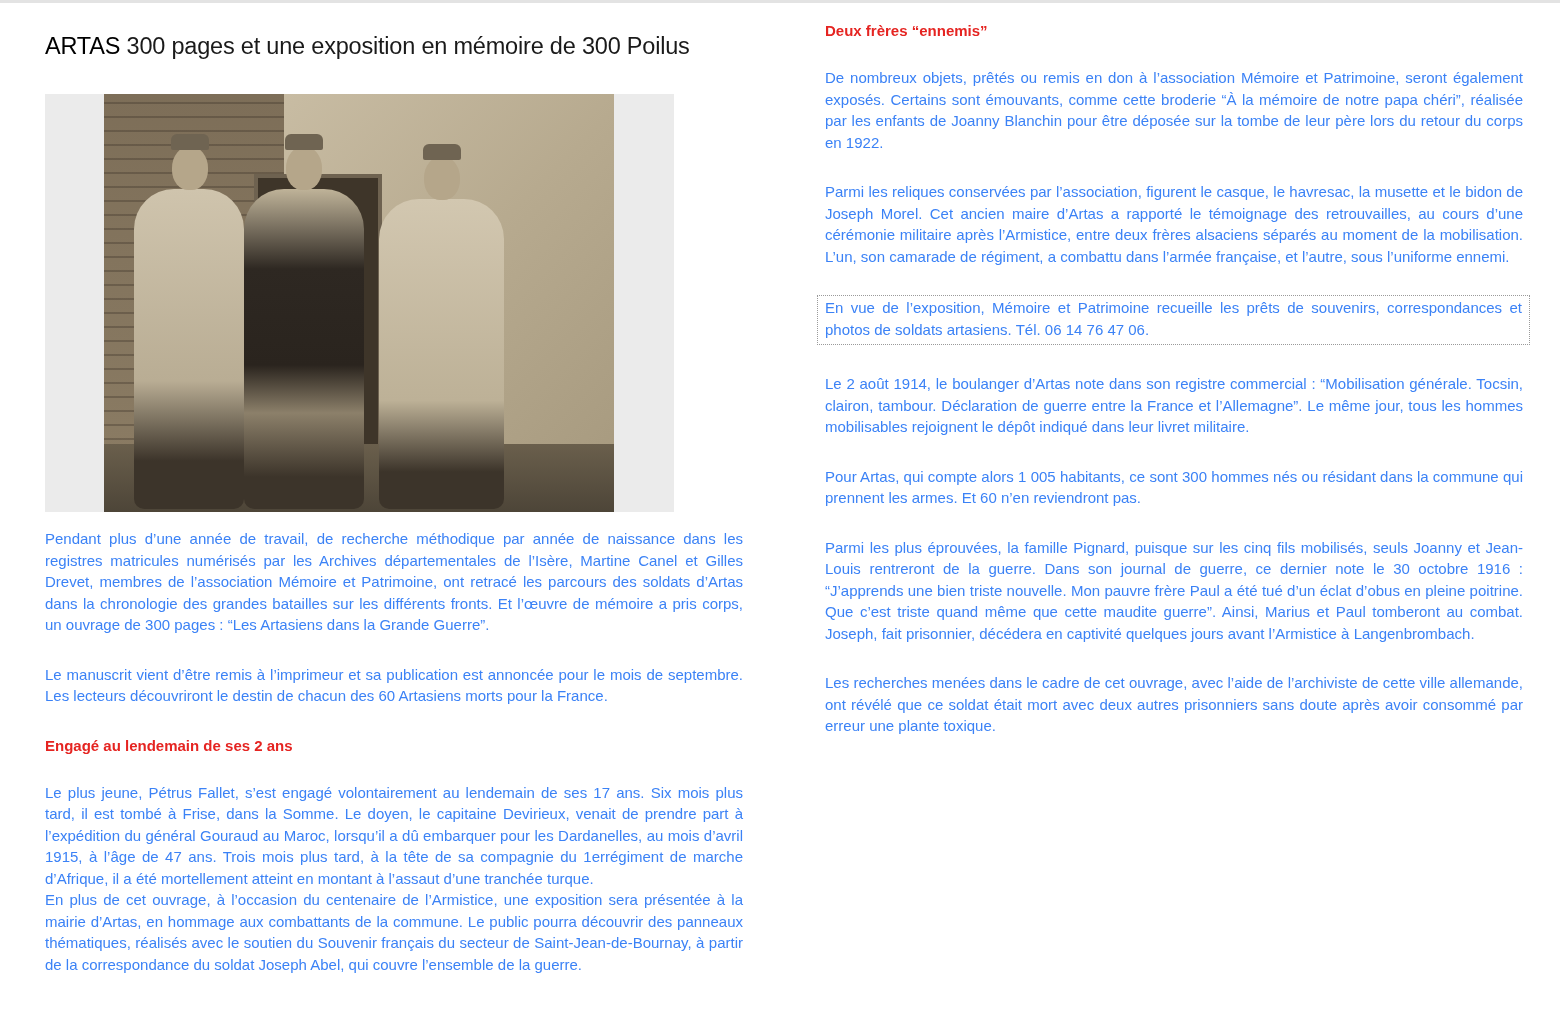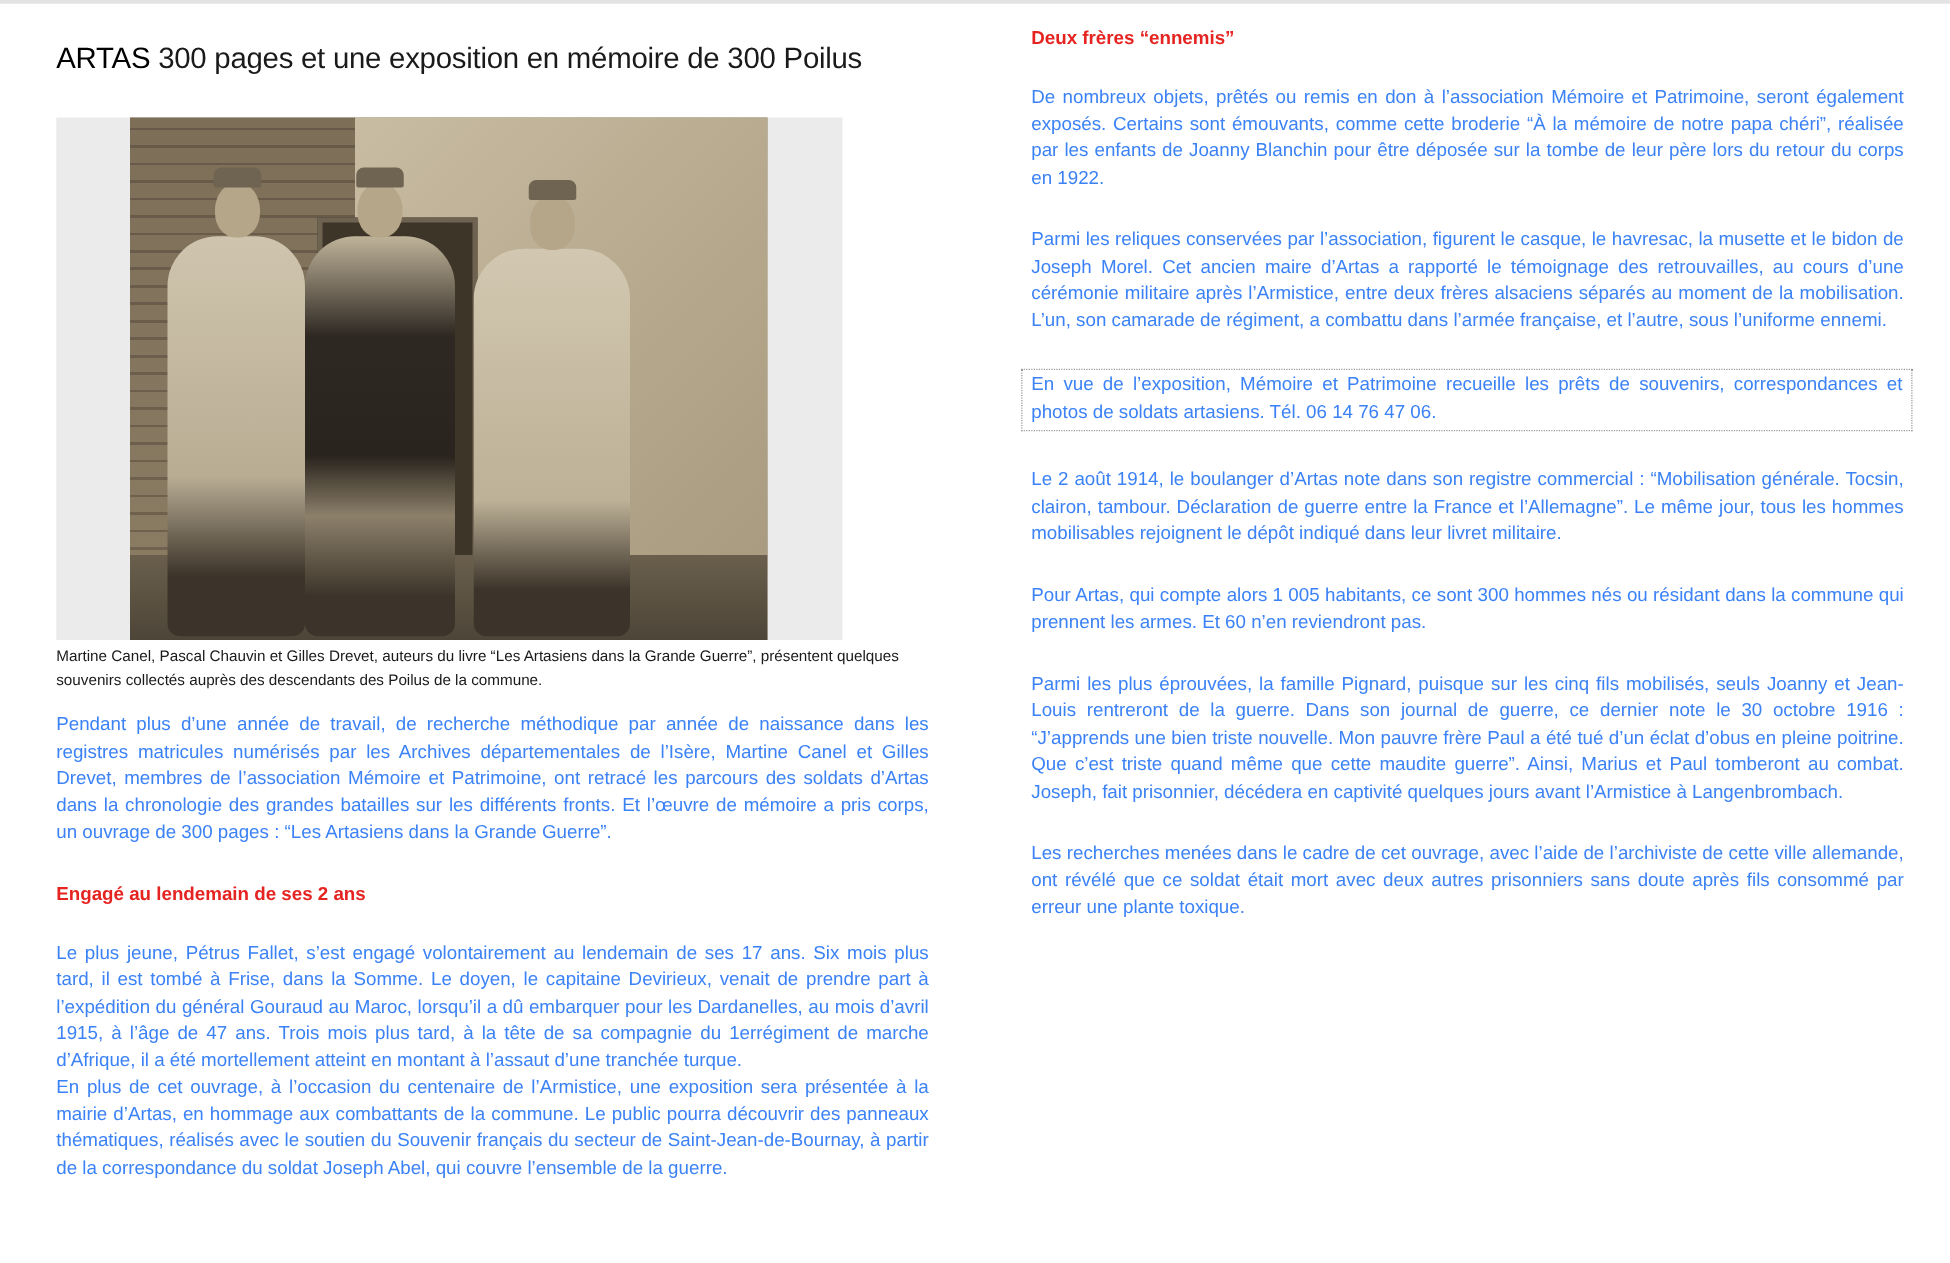--- a/index.html
+++ b/index.html
@@ -151,37 +151,37 @@
       <div class="soldier s3"></div>
       <div class="head" style="left:68px;top:52px;"></div>
       <div class="cap" style="left:67px;top:40px;"></div>
       <div class="head" style="left:182px;top:52px;"></div>
       <div class="cap" style="left:181px;top:40px;"></div>
       <div class="head" style="left:320px;top:62px;"></div>
       <div class="cap" style="left:319px;top:50px;"></div>
     </div>
   </div>
 
-  <div class="caption">Martine Canel, Pascal Chauvin et Gilles Drevet, auteurs du livre “Les Artasiens dans la Grande Guerre”, présentent quelques souvenirs collectés auprès des descendants des Poilus de la commune.</div>
 
   <p class="body gap-after-caption">Pendant plus d’une année de travail, de recherche méthodique par année de naissance dans les registres matricules numérisés par les Archives départementales de l’Isère, Martine Canel et Gilles Drevet, membres de l’association Mémoire et Patrimoine, ont retracé les parcours des soldats d’Artas dans la chronologie des grandes batailles sur les différents fronts. Et l’œuvre de mémoire a pris corps, un ouvrage de 300 pages : “Les Artasiens dans la Grande Guerre”.</p>
+  <p class="body gap">Le manuscrit vient d’être remis à l’imprimeur et sa publication est annoncée pour le mois de septembre. Les lecteurs découvriront le destin de chacun des 60 Artasiens morts pour la France.</p>
 
   <h2 class="subhead gap-head">Engagé au lendemain de ses 2 ans</h2>
 
   <p class="body gap-small">Le plus jeune, Pétrus Fallet, s’est engagé volontairement au lendemain de ses 17 ans. Six mois plus tard, il est tombé à Frise, dans la Somme. Le doyen, le capitaine Devirieux, venait de prendre part à l’expédition du général Gouraud au Maroc, lorsqu’il a dû embarquer pour les Dardanelles, au mois d’avril 1915, à l’âge de 47 ans. Trois mois plus tard, à la tête de sa compagnie du 1errégiment de marche d’Afrique, il a été mortellement atteint en montant à l’assaut d’une tranchée turque.</p>
   <p class="body">En plus de cet ouvrage, à l’occasion du centenaire de l’Armistice, une exposition sera présentée à la mairie d’Artas, en hommage aux combattants de la commune. Le public pourra découvrir des panneaux thématiques, réalisés avec le soutien du Souvenir français du secteur de Saint-Jean-de-Bournay, à partir de la correspondance du soldat Joseph Abel, qui couvre l’ensemble de la guerre.</p>
 </div>
 
 <div class="col-right">
   <h2 class="subhead">Deux frères “ennemis”</h2>
 
   <p class="body gap-small">De nombreux objets, prêtés ou remis en don à l’association Mémoire et Patrimoine, seront également exposés. Certains sont émouvants, comme cette broderie “À la mémoire de notre papa chéri”, réalisée par les enfants de Joanny Blanchin pour être déposée sur la tombe de leur père lors du retour du corps en 1922.</p>
   <p class="body gap">Parmi les reliques conservées par l’association, figurent le casque, le havresac, la musette et le bidon de Joseph Morel. Cet ancien maire d’Artas a rapporté le témoignage des retrouvailles, au cours d’une cérémonie militaire après l’Armistice, entre deux frères alsaciens séparés au moment de la mobilisation. L’un, son camarade de régiment, a combattu dans l’armée française, et l’autre, sous l’uniforme ennemi.</p>
 
   <div class="info-box gap">
     <p class="body">En vue de l’exposition, Mémoire et Patrimoine recueille les prêts de souvenirs, correspondances et photos de soldats artasiens. Tél. 06 14 76 47 06.</p>
   </div>
 
   <p class="body gap">Le 2 août 1914, le boulanger d’Artas note dans son registre commercial : “Mobilisation générale. Tocsin, clairon, tambour. Déclaration de guerre entre la France et l’Allemagne”. Le même jour, tous les hommes mobilisables rejoignent le dépôt indiqué dans leur livret militaire.</p>
   <p class="body gap">Pour Artas, qui compte alors 1 005 habitants, ce sont 300 hommes nés ou résidant dans la commune qui prennent les armes. Et 60 n’en reviendront pas.</p>
   <p class="body gap">Parmi les plus éprouvées, la famille Pignard, puisque sur les cinq fils mobilisés, seuls Joanny et Jean-Louis rentreront de la guerre. Dans son journal de guerre, ce dernier note le 30 octobre 1916 : “J’apprends une bien triste nouvelle. Mon pauvre frère Paul a été tué d’un éclat d’obus en pleine poitrine. Que c’est triste quand même que cette maudite guerre”. Ainsi, Marius et Paul tomberont au combat. Joseph, fait prisonnier, décédera en captivité quelques jours avant l’Armistice à Langenbrombach.</p>
-  <p class="body gap">Les recherches menées dans le cadre de cet ouvrage, avec l’aide de l’archiviste de cette ville allemande, ont révélé que ce soldat était mort avec deux autres prisonniers sans doute après fils consommé par erreur une plante toxique.</p>
+  <p class="body gap">Les recherches menées dans le cadre de cet ouvrage, avec l’aide de l’archiviste de cette ville allemande, ont révélé que ce soldat était mort avec deux autres prisonniers sans doute après avoir consommé par erreur une plante toxique.</p>
 </div>
 
 </body></html>

